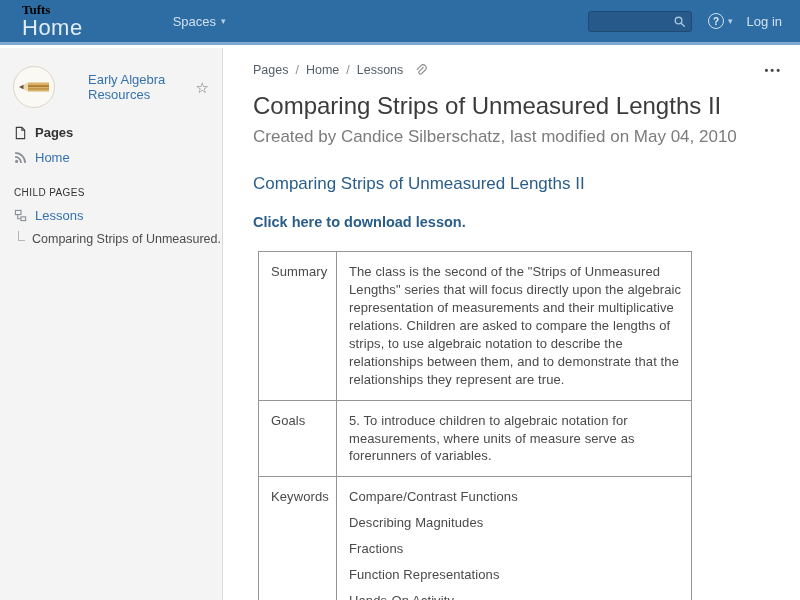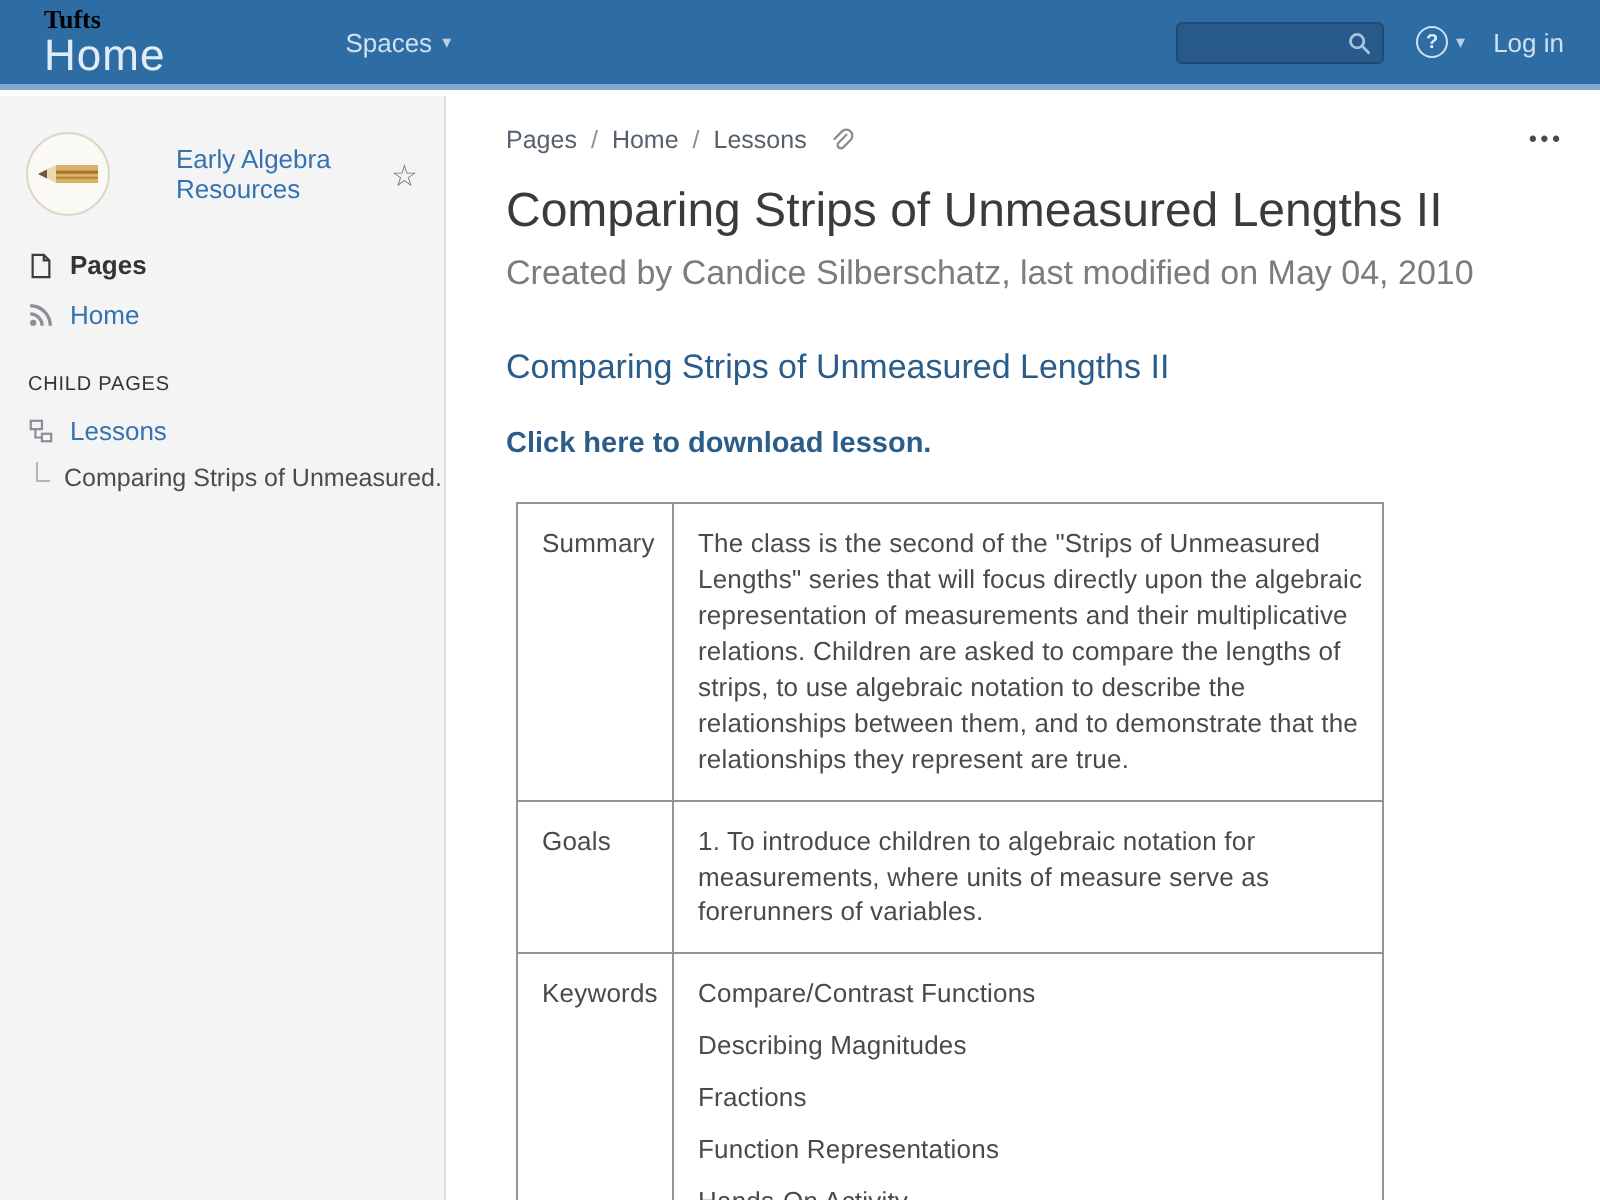--- a/index.html
+++ b/index.html
@@ -329,21 +329,21 @@
   <span class="download-link">Click here to download lesson.</span>
 
   <table class="lesson-table">
     <tbody>
       <tr>
         <td class="label-cell">Summary</td>
         <td>The class is the second of the "Strips of Unmeasured Lengths" series that will focus directly upon the algebraic representation of measurements and their multiplicative relations.  Children are asked to compare the lengths of strips, to use algebraic notation to describe the relationships between them, and to demonstrate that the relationships they represent are true.</td>
       </tr>
       <tr>
         <td class="label-cell">Goals</td>
-        <td>1. To introduce children to algebraic notation for measurements, where units of measure serve as forerunners of variables.</td>
+        <td>5. To introduce children to algebraic notation for measurements, where units of measure serve as forerunners of variables.</td>
       </tr>
       <tr>
         <td class="label-cell">Keywords</td>
         <td>
           <p class="kw">Compare/Contrast Functions</p>
           <p class="kw">Describing Magnitudes</p>
           <p class="kw">Fractions</p>
           <p class="kw">Function Representations</p>
           <p class="kw">Hands-On Activity</p>
           <p class="kw">Interpretation of Equations</p>

